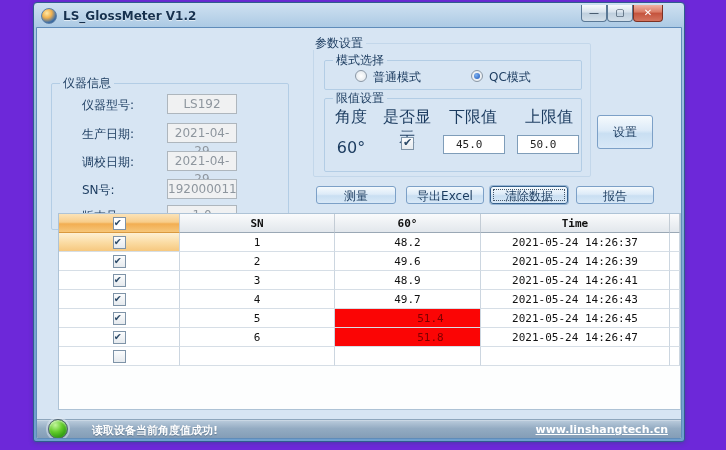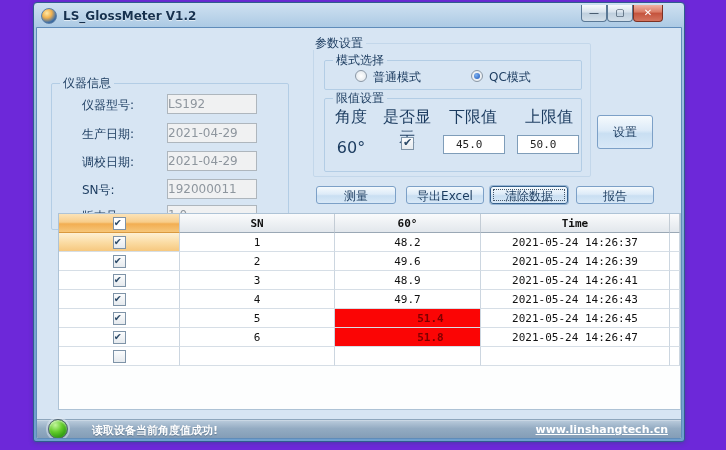--- a/index.html
+++ b/index.html
@@ -25,22 +25,22 @@
     color:#fff; font-weight:bold; border-color:#7c3124; }
 
   .body { position:relative; height:412px; background:#d7e5f3; border:1px solid #5f8cba; border-radius:0 0 2px 2px; overflow:hidden; }
 
   
   .groupbox { position:absolute; border:1px solid #b3cde5; border-radius:2px; }
   .gb-label { position:absolute; top:-8px; left:8px; background:#d7e5f3; padding:0 3px; font-size:12px; color:#1b3b5f; line-height:14px; }
 
   
   .info-row-label { position:absolute; left:30px; width:86px; font-size:12px; color:#1b3b5f; }
-  .ro-input { position:absolute; left:115px; width:90px; height:20px; background:#f0f1f2; border:1px solid #aeb6bd;
-    color:#8e969e; font-size:12px; line-height:18px; }
+  .ro-input { position:absolute; left:115px; width:70px; height:20px; background:#f0f1f2; border:1px solid #aeb6bd;
+    color:#8e969e; font-size:12px; text-align:center; line-height:18px; }
 
   
   .radio { position:absolute; width:12px; height:12px; border-radius:50%; border:1px solid #8b98a6;
     background:radial-gradient(#ffffff,#dde4ea); }
   .radio.selected::after { content:""; position:absolute; left:2px; top:2px; width:6px; height:6px;
     border-radius:50%; background:radial-gradient(circle at 35% 35%, #7db2f0, #1d54b8); }
   .radio-label { position:absolute; font-size:12px; color:#1b3b5f; white-space:nowrap; }
   .cb { width:13px; height:13px; border:1px solid #7e93a7; background:linear-gradient(#fbfcfd,#e6eaee);
     display:inline-block; position:relative; }
   .cb.checked::after { content:"\2714"; position:absolute; left:1px; top:-2px; font-size:11px; color:#2c4a68; }
@@ -63,21 +63,21 @@
     border:1px solid #aec3d6; overflow:hidden; }
   .trow { display:grid; grid-template-columns:121px 155px 146px 189px 1fr; height:19px; }
   .tcell { border-right:1px solid #ccd6e0; border-bottom:1px solid #d6dee6; background:#fff;
     display:flex; align-items:center; justify-content:center;
     font:11px "DejaVu Sans Mono",monospace; color:#111; overflow:hidden; }
   .thead .tcell { background:linear-gradient(180deg,#fafbfc,#eef1f4 50%,#e2e7ec);
     border-bottom:1px solid #9aa8b5; border-right:1px solid #c3ccd5; font-weight:bold; }
   .thead .tcell.cb-col { background:linear-gradient(180deg,#fbe3b8,#f8cd8a 45%,#f2ae52 55%,#f6c679);
     border-bottom:1px solid #d9993f; }
   .trow.selected .tcell.cb-col { background:linear-gradient(180deg,#fdf0d5,#fbdda6 50%,#f6c87e); }
-  .tcell.alert { font-weight:bold;padding-left:46px; }
+  .tcell.alert { font-weight:normal;padding-left:46px; }
 
   
   .statusbar { position:absolute; left:0; right:0; bottom:0; height:18px;
     background:linear-gradient(180deg,#b7c9da,#93abc2 45%,#849db7 100%);
     border-top:1px solid #c9d7e4; box-shadow:0 -1px 0 #8ea6bc; }
   .status-orb { position:absolute; left:11px; top:-2px; width:20px; height:20px; border-radius:50%;
     background:radial-gradient(circle at 35% 28%, #c2f59b 0%, #63cc2a 40%, #33a014 70%, #1e7e07 100%);
     border:1px solid #51646f; box-shadow:inset 0 1px 2px rgba(255,255,255,.7), 0 0 0 2px rgba(230,238,245,.45); }
   .status-msg { position:absolute; left:55px; top:2px; font-size:11px; font-weight:bold; color:#ffffff;
     text-shadow:0 1px 1px rgba(40,60,80,.4); }

